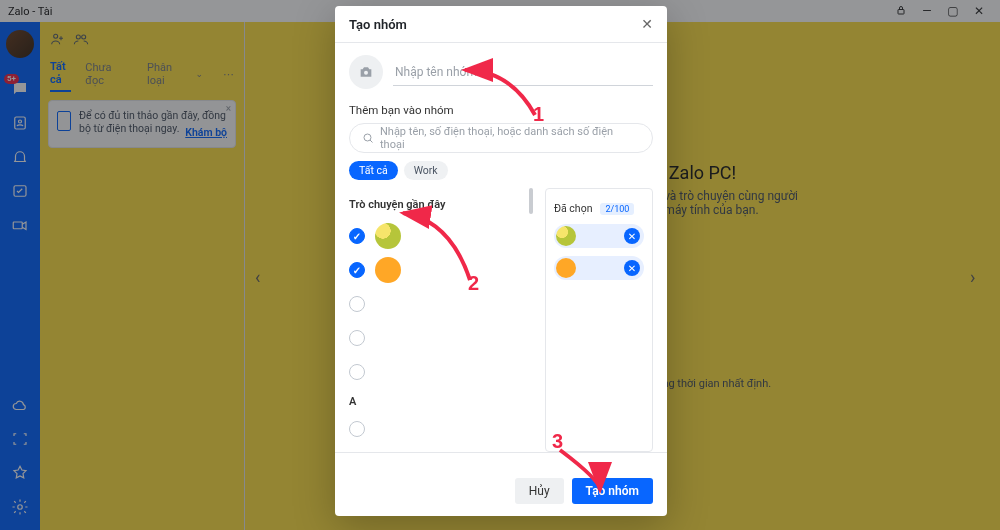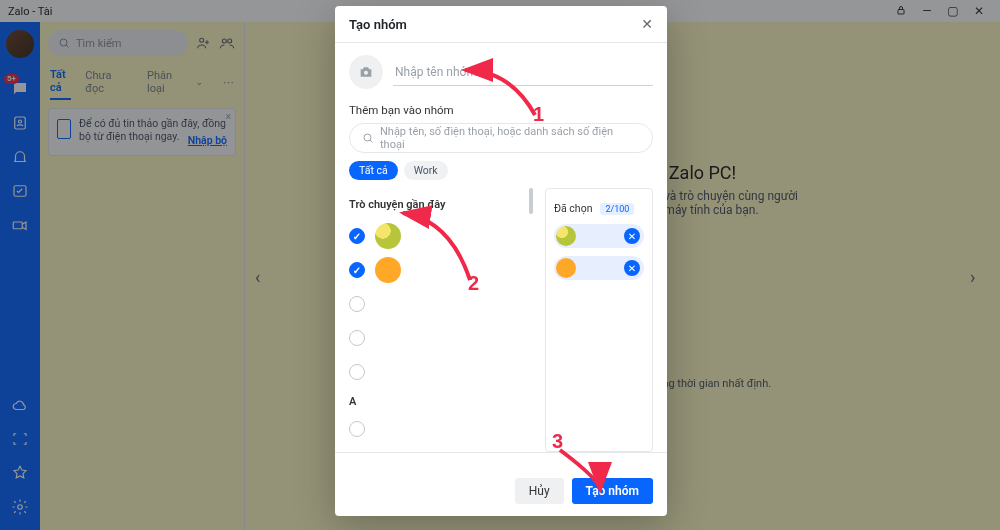--- a/index.html
+++ b/index.html
@@ -8,21 +8,21 @@
     --gray-text:#6b7280;
     --gray-line:#e5e7eb;
     --red:#f02849;
     --bg:#ffffff;
     --sidebar:#0866ff;
     --orange:#ffa726;
     --yellow-green:#b6c53a;
   }
   *{box-sizing:border-box;font-family:-apple-system,BlinkMacSystemFont,"Segoe UI",Roboto,Arial,sans-serif;}
   html,body{margin:0;padding:0;width:1000px;height:530px;overflow:hidden;background:#f4f4f4;}
-  .window{width:1000px;height:530px;position:relative;background:#fef9c3;}
+  .window{width:1000px;height:530px;position:relative;background:#fde047;}
   
   .titlebar{height:22px;background:#fff;display:flex;align-items:center;padding:0 8px;font-size:11px;color:#222;}
   .titlebar .spacer{flex:1;}
   .titlebar .wbtn{width:26px;text-align:center;font-size:12px;color:#333;}
   
   .main{display:flex;height:508px;}
   .rail{width:40px;background:var(--sidebar);display:flex;flex-direction:column;align-items:center;padding:8px 0 6px;color:#fff;}
   .avatar-sm{width:28px;height:28px;border-radius:50%;background:linear-gradient(135deg,#6b4226,#3a2a1a);margin-bottom:14px;}
   .rail-icon{width:40px;height:34px;display:flex;align-items:center;justify-content:center;position:relative;}
   .rail-icon svg{width:18px;height:18px;stroke:#fff;fill:none;stroke-width:1.6;}
@@ -168,27 +168,20 @@
       <div class="rail-icon">
           <svg viewBox="0 0 24 24">
             <circle cx="12" cy="12" r="3"></circle>
             <path d="M12 2v3M12 19v3M4.2 4.2l2.1 2.1M17.7 17.7l2.1 2.1M2 12h3M19 12h3M4.2 19.8l2.1-2.1M17.7 6.3l2.1-2.1"></path>
           </svg>
         </div>
     </div>
 
     <div class="listcol">
       <div class="searchrow">
-        <div class="search">
-          <svg viewBox="0 0 24 24">
-              <circle cx="11" cy="11" r="7"></circle>
-              <path d="M21 21l-5-5"></path>
-            </svg>
-          <span>Tìm kiếm</span>
-        </div>
         <div class="mini-ic">
             <svg viewBox="0 0 24 24">
               <circle cx="10" cy="8" r="3"></circle>
               <path d="M4 20c0-3 3-5 6-5s6 2 6 5M18 8v6M15 11h6"></path>
             </svg>
           </div>
         <div class="mini-ic">
             <svg viewBox="0 0 24 24">
               <circle cx="8" cy="9" r="3"></circle>
               <circle cx="16" cy="9" r="3"></circle>
@@ -201,21 +194,21 @@
         <span class="tab">Chưa đọc</span>
         <span class="grow"></span>
         <span style="color:#7a7f87">Phân loại</span>
         <span class="chev">⌄</span>
         <span style="color:#7a7f87;margin-left:6px">⋯</span>
       </div>
       <div class="syncbox">
         <div class="phone"></div>
         <span class="close">×</span>
         <span>Để có đủ tin thảo gần đây, đồng bộ từ điện thoại ngay.</span>
-        <a class="link">Nhập bộ</a>
+        <a class="link">Khám bộ</a>
       </div>
     </div>
 
     <div class="content">
       <span class="nav-arrow nav-left">‹</span>
       <span class="nav-arrow nav-right">›</span>
       <div style="text-align:center">
         <div class="welcome-title">Chào mừng đến với Zalo PC!</div>
         <div class="welcome-sub">Khám phá những tiện ích hỗ trợ làm việc và trò chuyện cùng người thân, bạn bè được tối ưu hoá cho máy tính của bạn.</div>
         <div style="height:160px"></div>

